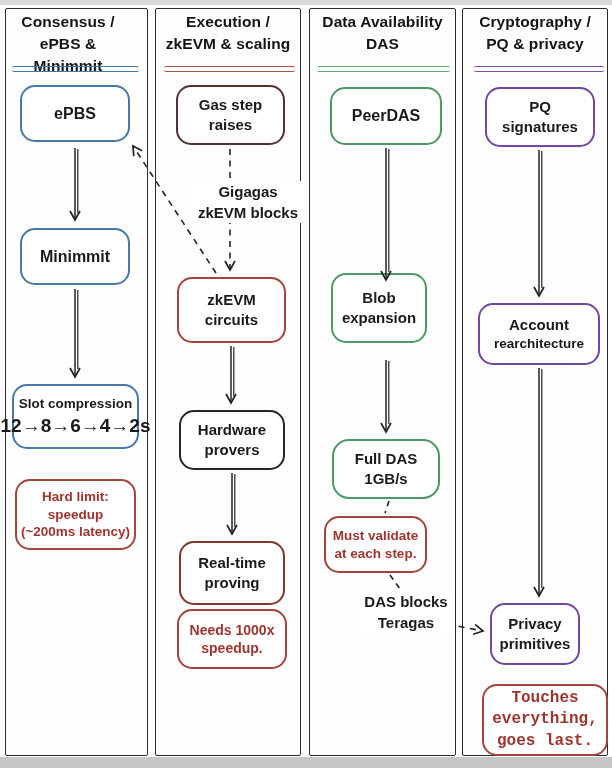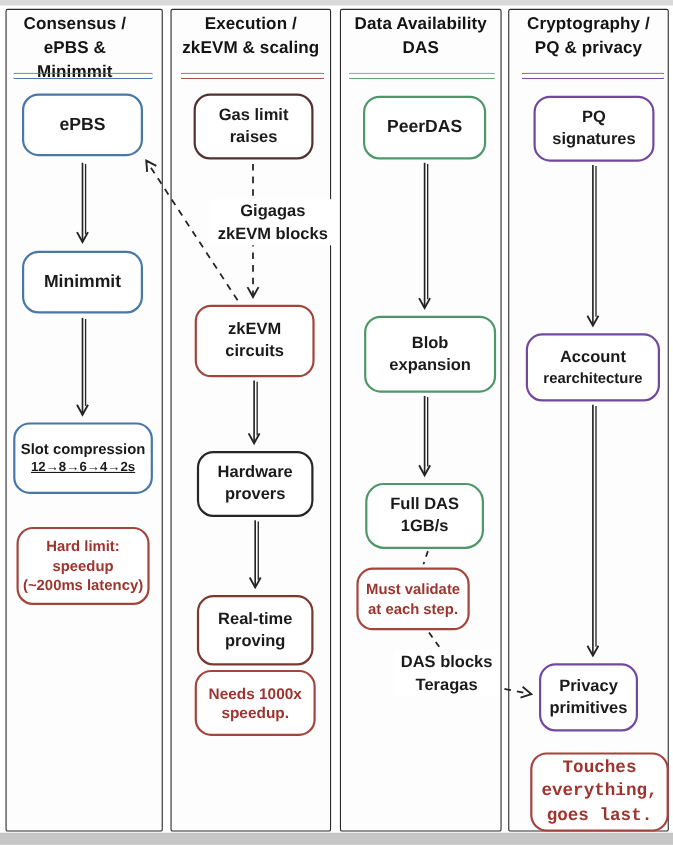--- a/index.html
+++ b/index.html
@@ -80,30 +80,30 @@
 <div class="underline" style="left:474px; width:130px; border-color:#7a4da0;"></div>
 
 <div class="node blue" style="left:20px; top:85px; width:110px; height:57px;">
   <span style="font-size:16px;">ePBS</span>
 </div>
 <div class="node blue" style="left:20px; top:228px; width:110px; height:57px;">
   <span style="font-size:16px;">Minimmit</span>
 </div>
 <div class="node blue" style="left:12px; top:384px; width:127px; height:65px;">
   <span style="font-size:13.5px;">Slot compression</span>
-  <span style="font-size:12px;text-decoration:underline;">12→8→6→4→2s</span>
+  <span style="font-size:19px;">12→8→6→4→2s</span>
 </div>
 <div class="node rednote" style="left:15px; top:479px; width:121px; height:71px; font-size:13.5px;">
   <span>Hard limit:</span>
   <span>speedup</span>
   <span>(~200ms latency)</span>
 </div>
 
 <div class="node maroon" style="left:176px; top:85px; width:109px; height:60px;">
-  <span>Gas limit</span>
+  <span>Gas step</span>
   <span>raises</span>
 </div>
 <div class="node brick" style="left:177px; top:277px; width:109px; height:66px;">
   <span>zkEVM</span>
   <span>circuits</span>
 </div>
 <div class="node black" style="left:179px; top:410px; width:106px; height:60px;">
   <span>Hardware</span>
   <span>provers</span>
 </div>
@@ -112,21 +112,21 @@
   <span>proving</span>
 </div>
 <div class="node rednote" style="left:177px; top:609px; width:110px; height:60px; font-size:14px;">
   <span>Needs 1000x</span>
   <span>speedup.</span>
 </div>
 
 <div class="node green" style="left:330px; top:87px; width:112px; height:58px;">
   <span style="font-size:16px;">PeerDAS</span>
 </div>
-<div class="node green" style="left:331px; top:287px; width:120px; height:70px;">
+<div class="node green" style="left:331px; top:273px; width:96px; height:70px;">
   <span>Blob</span>
   <span>expansion</span>
 </div>
 <div class="node green" style="left:332px; top:439px; width:108px; height:60px;border-radius:17px;">
   <span>Full DAS</span>
   <span>1GB/s</span>
 </div>
 <div class="node rednote" style="left:324px; top:516px; width:103px; height:57px; font-size:13.5px;">
   <span>Must validate</span>
   <span>at each step.</span>

